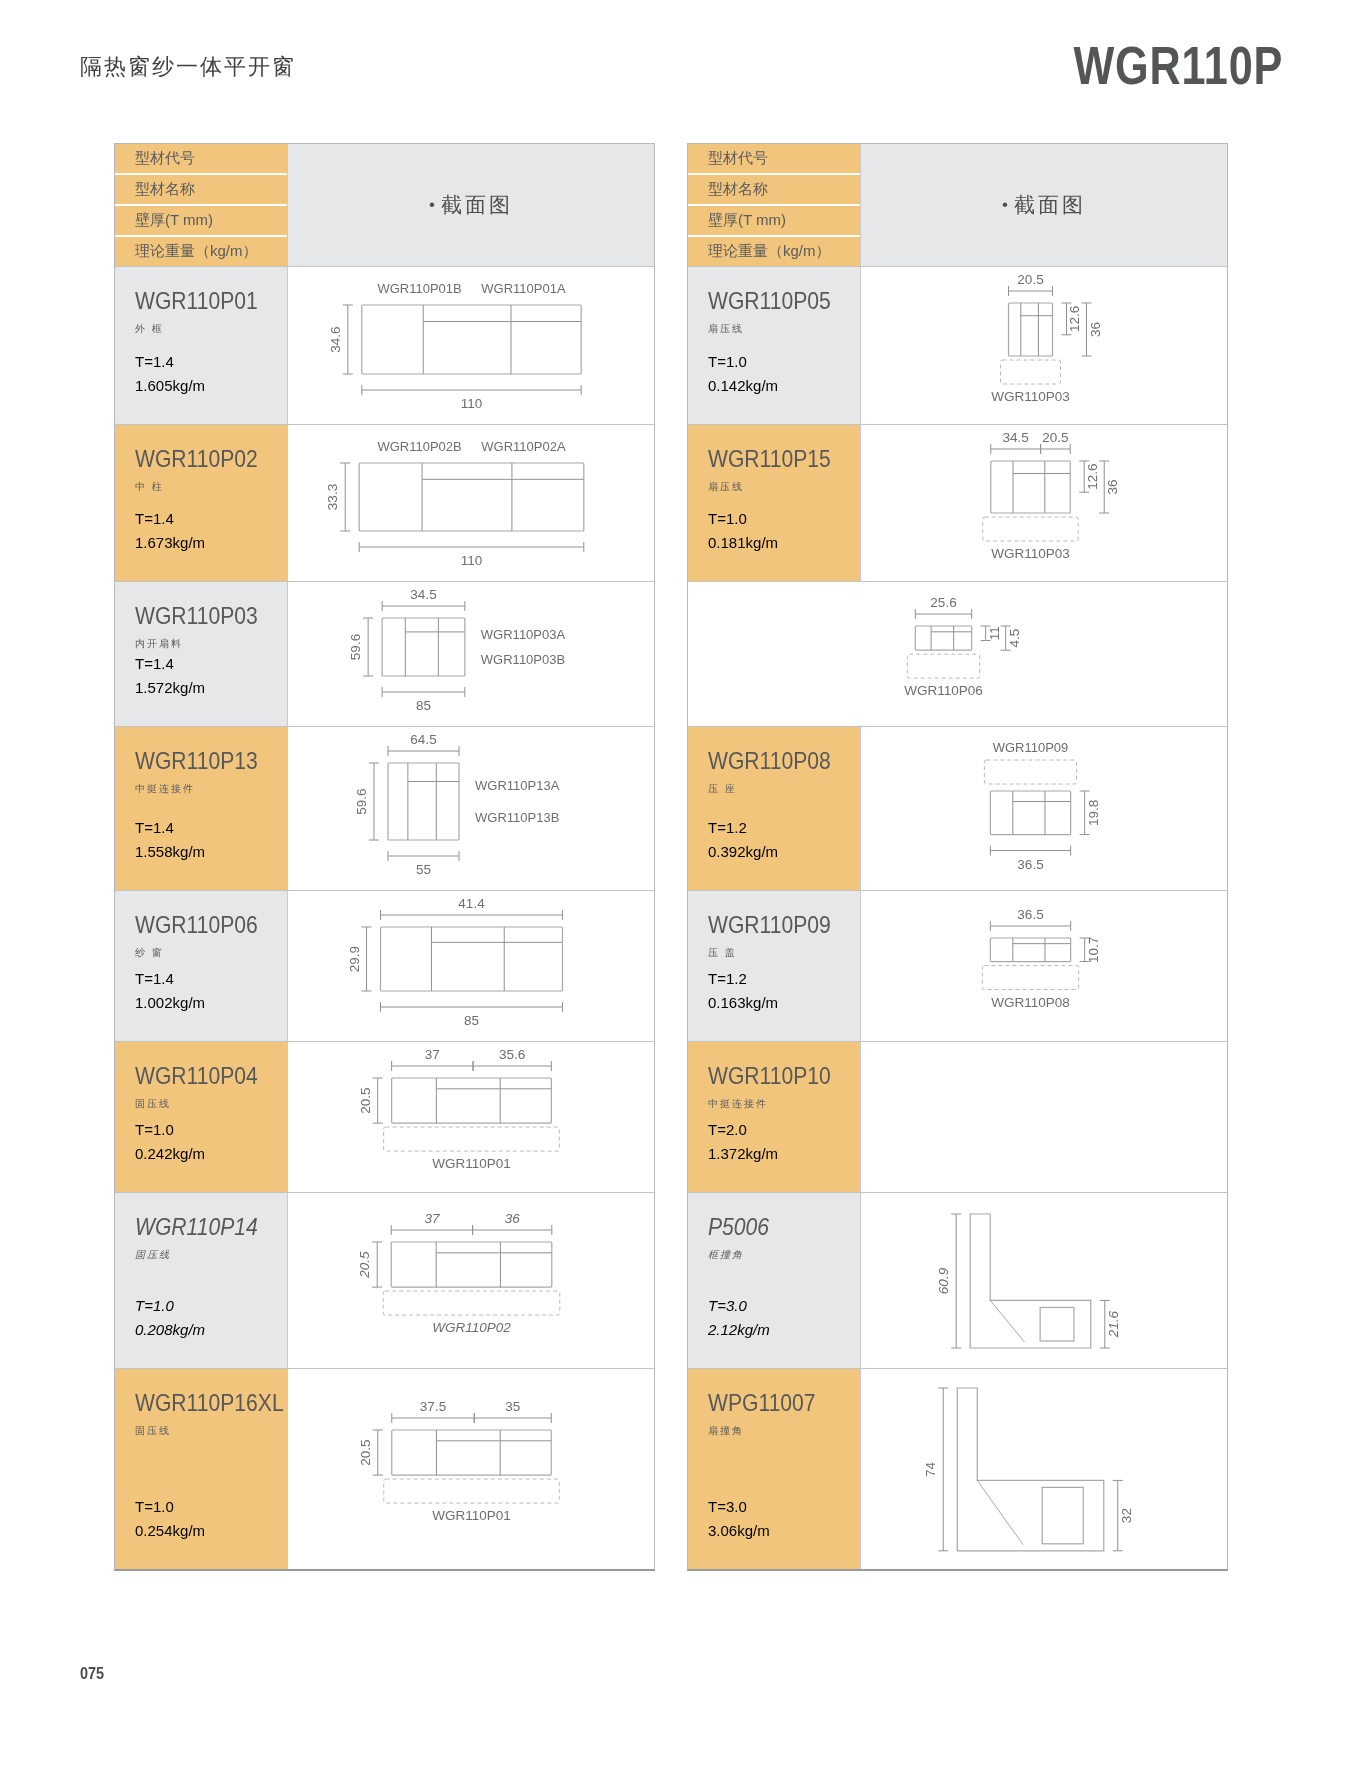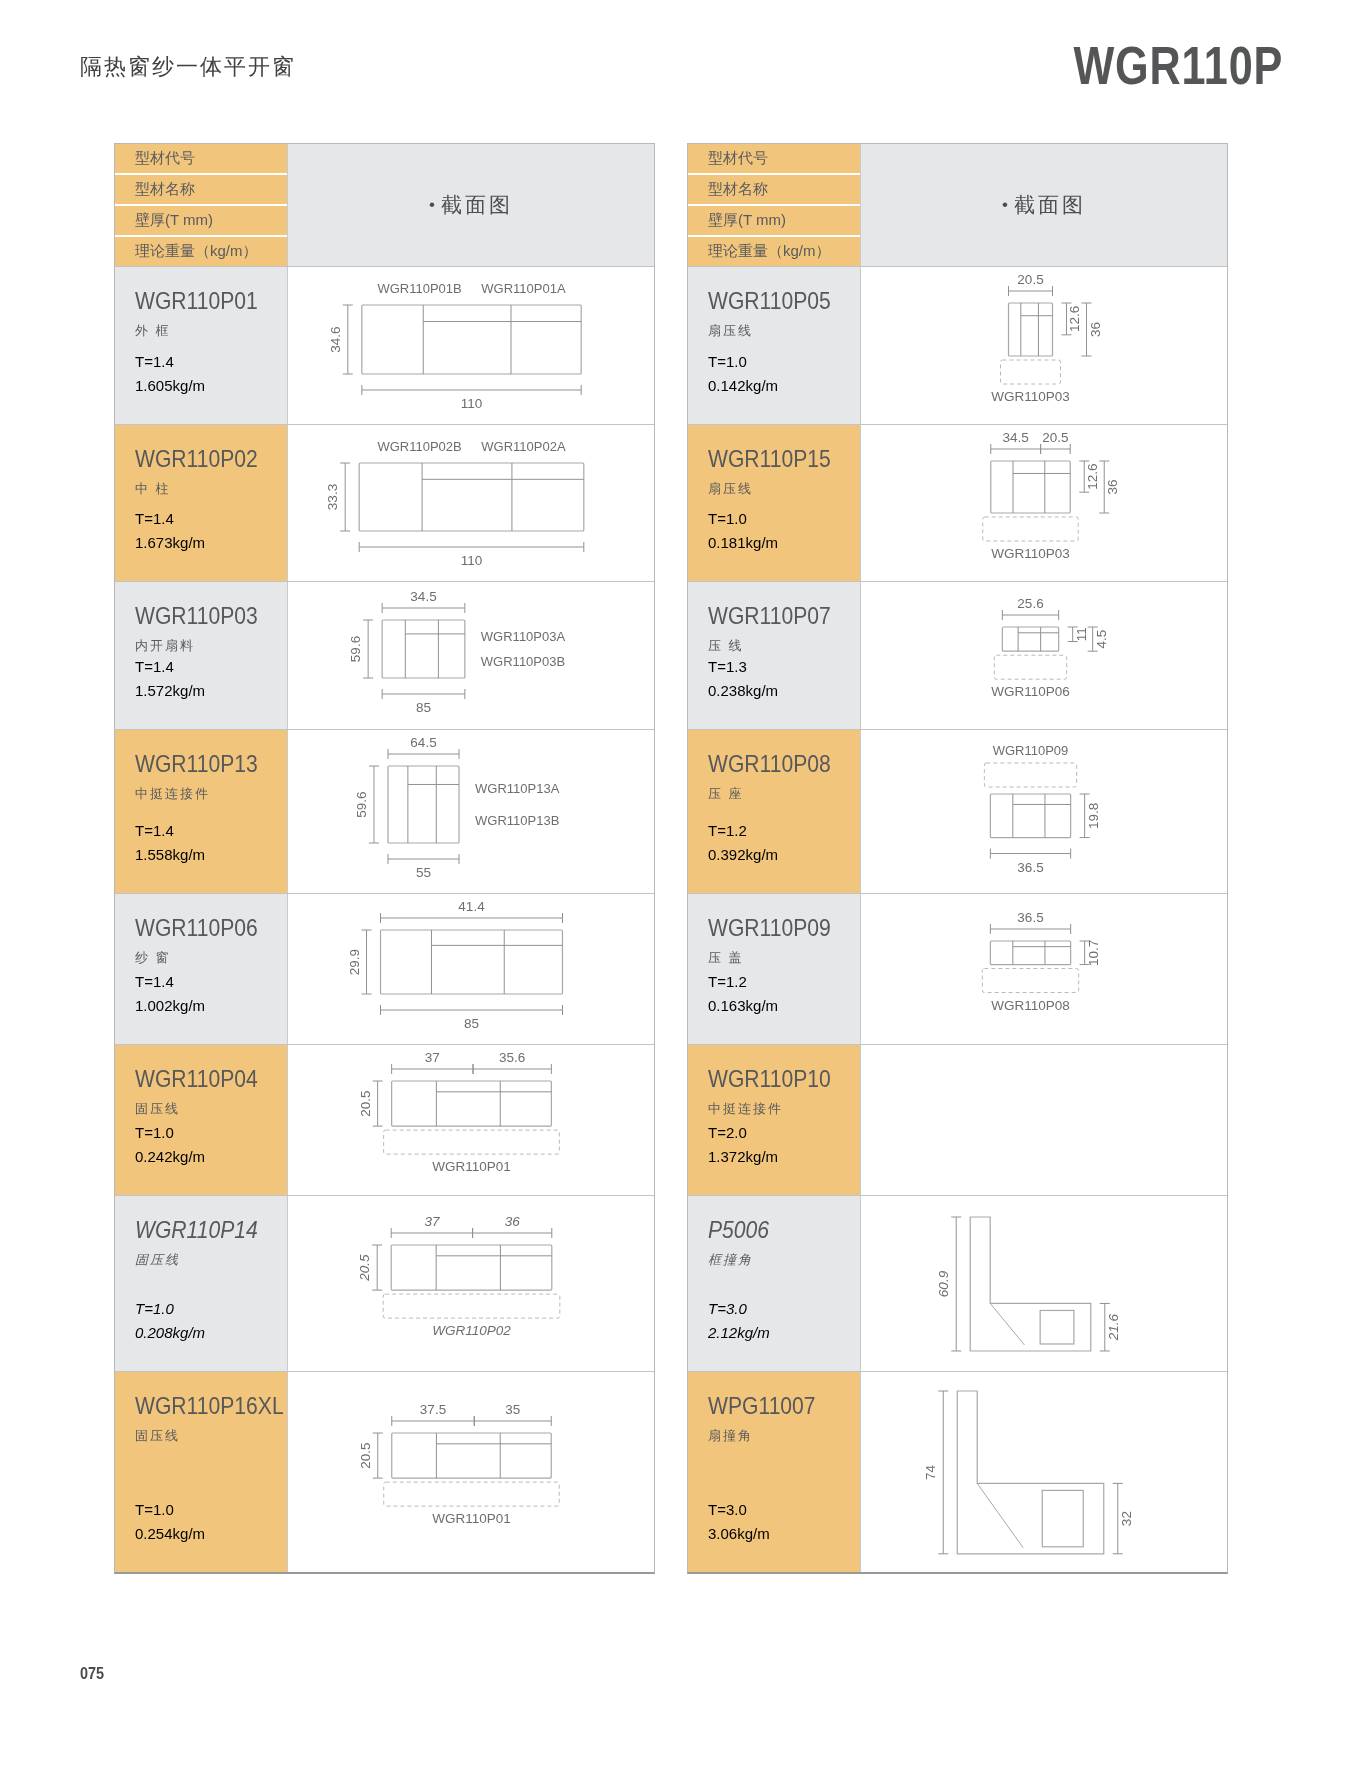--- a/index.html
+++ b/index.html
@@ -27,21 +27,21 @@
   .tbody .trow:nth-of-type(4){min-height:163px;}
   .tbody .trow:nth-of-type(5){min-height:150px;}
   .tbody .trow:nth-of-type(6){min-height:150px;}
   .tbody .trow:nth-of-type(7){min-height:175px;font-style:italic;}
   .tbody .trow:nth-of-type(8){min-height:200px;}
   .cell-label{width:173px;box-sizing:border-box;padding:20px 12px 26px 20px;display:flex;flex-direction:column;
           border-right:1px solid #c9cacc;}
   .tone-gray{background:var(--gray,#e6e7e8);}
   .tone-orange{background:var(--orange,#f2c57d);}
   .code{font-size:24px;color:#57585a;white-space:nowrap;transform:scaleX(.88);transform-origin:left center;font-weight:500;}
-  .pname{font-size:13px;margin-top:7px;letter-spacing:2px;color:#5a5b5d;}
+  .pname{font-size:10px;margin-top:7px;letter-spacing:2px;color:#5a5b5d;}
   .specs{margin-top:auto;font-size:15px;line-height:1.6;color:#000000;}
   .cell-diagram{flex:1;display:flex;align-items:center;justify-content:center;background:#fff;overflow:hidden;}
   .cell-diagram svg{display:block;}
   .pagenum{position:absolute;left:80px;top:1664px;font-size:17px;font-weight:bold;color:#4b4c4e;
          transform:scaleX(.85);transform-origin:left center;}
 </style>
 </head>
 <body>
 
 <div class="page">
@@ -394,28 +394,20 @@
                 <line x1="237.22222222222223" y1="32" x2="237.22222222222223" y2="84" stroke="#8f9193" stroke-width="1"></line>
                 <line x1="232.22222222222223" y1="32" x2="242.22222222222223" y2="32" stroke="#8f9193" stroke-width="1"></line>
                 <line x1="232.22222222222223" y1="84" x2="242.22222222222223" y2="84" stroke="#8f9193" stroke-width="1"></line>
                 <text x="250.22222222222223" y="58" text-anchor="middle" font-size="13.5" fill="#6d6e71" transform="rotate(-90 250.22222222222223 58)">36</text>
                 <text x="163.5" y="129" text-anchor="middle" font-size="13.5" fill="#6d6e71">WGR110P03</text>
               </svg>
             </div>
   </div>
 
   <div class="trow">
-    <div class="cell-label tone-gray">
-      <div class="code">WGR110P07</div>
-      <div class="pname">压 线</div>
-      <div class="specs">
-        <div>T=1.3</div>
-        <div>0.238kg/m</div>
-      </div>
-    </div>
     <div class="cell-diagram">
               <svg width="355" height="120.2" style="font-family: &quot;Liberation Sans&quot;, &quot;DejaVu Sans&quot;, sans-serif;">
                 <rect x="135.34" y="32" width="56.32000000000001" height="24.200000000000003" rx="1" stroke="#a6a8ab" stroke-width="1.2" fill="none"></rect>
                 <line x1="151.1096" y1="32" x2="151.1096" y2="56.2" stroke="#8f9193" stroke-width="1"></line>
                 <line x1="173.63760000000002" y1="32" x2="173.63760000000002" y2="56.2" stroke="#8f9193" stroke-width="1"></line>
                 <line x1="151.1096" y1="37.808" x2="191.66000000000003" y2="37.808" stroke="#8f9193" stroke-width="1"></line>
                 <rect x="127.34" y="60.2" width="72.32000000000001" height="24" stroke="#b8babd" stroke-width="1" fill="none" stroke-dasharray="4 3" rx="2"></rect>
                 <line x1="135.34" y1="20" x2="191.66000000000003" y2="20" stroke="#8f9193" stroke-width="1"></line>
                 <line x1="135.34" y1="15" x2="135.34" y2="25" stroke="#8f9193" stroke-width="1"></line>
                 <line x1="191.66000000000003" y1="15" x2="191.66000000000003" y2="25" stroke="#8f9193" stroke-width="1"></line>

